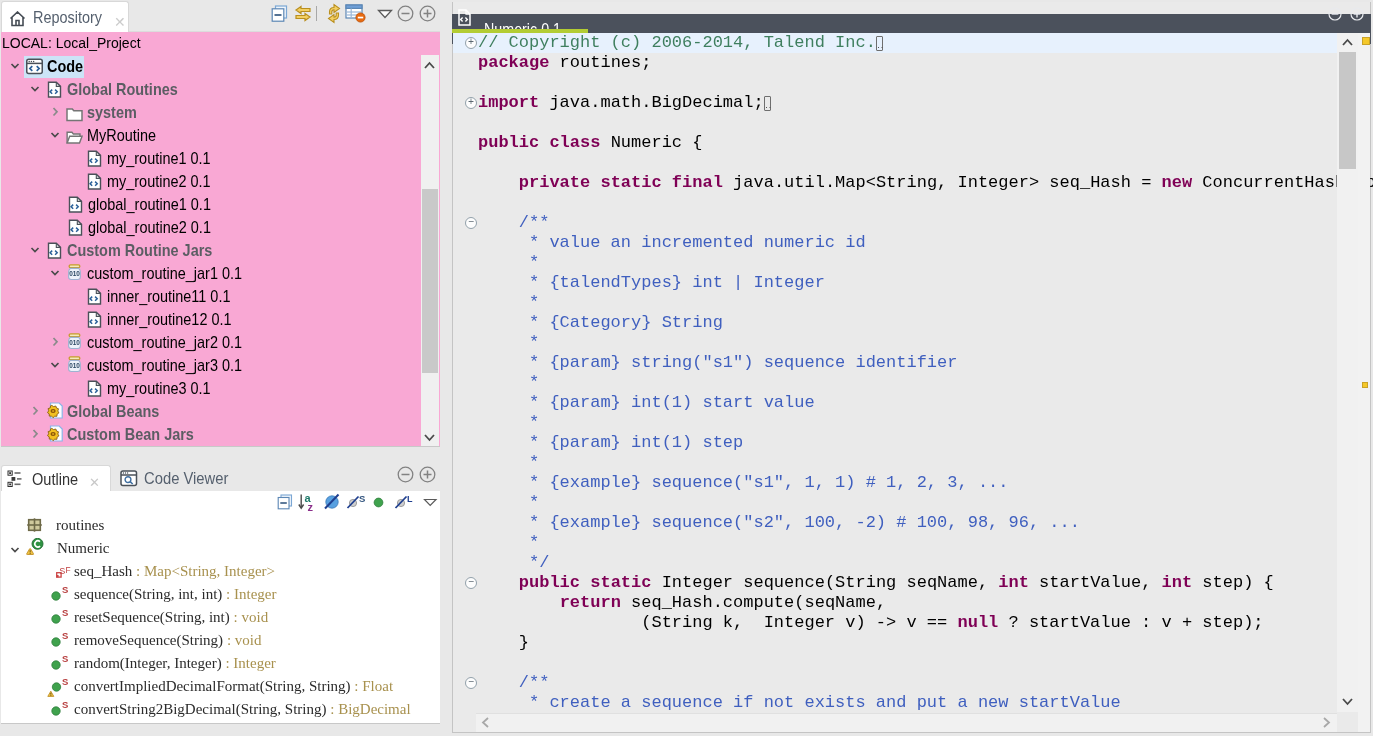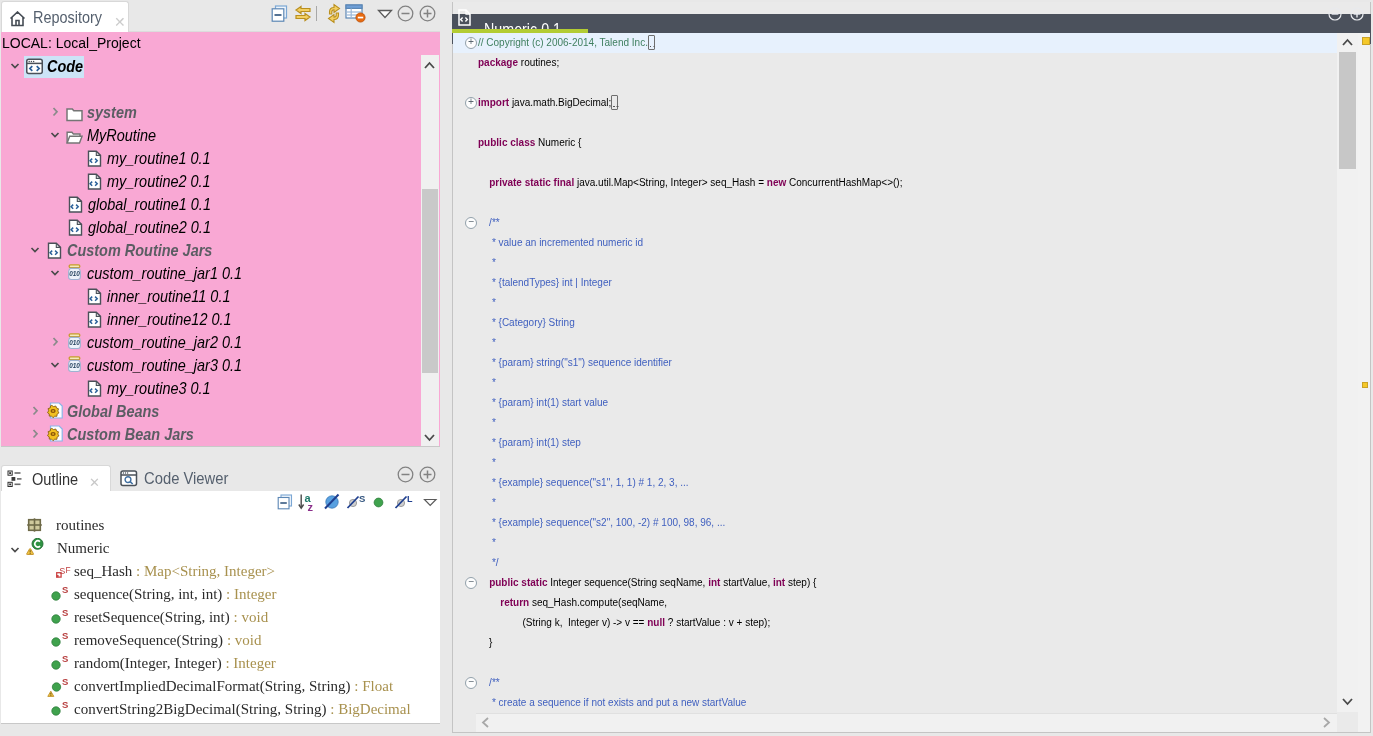--- a/index.html
+++ b/index.html
@@ -7,21 +7,21 @@
 body { background:#e8e8e8; font-family:"Liberation Sans", sans-serif; position:relative; }
 .abs { position:absolute; }
 
 
 #repo-tab { left:1px; top:1px; width:128px; height:31px; background:#fff; border:1px solid #d8d8d8; border-bottom:none; border-radius:3px 3px 0 0; }
 #repo-tab .title { position:absolute; left:31px; top:6px; font-size:17px; color:#55606e; transform:scaleX(0.85); transform-origin:0 50%; }
 #repo-tab .x { position:absolute; left:112px; top:12px; font-size:14px; color:#cccccc; }
 #repo-hdr-line { left:129px; top:31px; width:311px; height:1px; background:#dcdcdc; }
 #repo-body { left:1px; top:32px; width:439px; height:415px; background:#f9a8d4; border-bottom:1px solid #c8c8c8; }
 #local-row { position:absolute; left:1px; top:3px; font-size:14px; color:#000; }
-#tree { position:absolute; left:0; top:23px; width:420px; height:391px; overflow:hidden;font-style:italic; }
+#tree { position:absolute; left:0; top:23px; width:420px; height:391px; overflow:hidden; }
 .trow { position:absolute; height:23px; width:420px; font-size:17px; white-space:nowrap; }
 .trow .lbl { position:absolute; top:2px; transform:scaleX(0.85); transform-origin:0 50%; }
 .catg { font-weight:bold; color:#5b5d63; }
 .blk  { color:#000; }
 .bblk { font-weight:bold; color:#000; }
 .chev { position:absolute; top:5px; width:12px; height:12px; }
 .sel { position:absolute; left:23px; top:1px; width:60px; height:22px; background:#cce4f7; }
 .ticon { position:absolute; top:3px; width:17px; height:17px; }
 
 
@@ -40,21 +40,21 @@
 .orow .lbl { position:absolute; top:2px; color:#2b2b2b;font-family:Liberation Serif, serif; }
 .tan { color:#a8914e; }
 .oicon { position:absolute; }
 
 
 #ed-frame { left:452px; top:2px; width:919px; height:731px; border:1px solid #c4c4c4; border-top:none; background:#eaeaea; }
 #ed-tabbar { left:452px; top:14px; width:919px; height:30px; background:#4b515c; }
 #ed-tabbar .title { position:absolute; left:32px; top:6px; font-size:17px; color:#fff; transform:scaleX(0.84); transform-origin:0 50%; }
 #ed-tabbar .x { position:absolute; left:120px; top:12px; font-size:13px; color:#c2c6cc; }
 #ed-green { left:452px; top:29px; width:136px; height:4px; background:#b3cc33; }
-#code { left:478px; top:33px; width:860px; font-family:Liberation Sans, sans-serif; font-size:10px; line-height:20px; color:#000; }
+#code { left:478px; top:33px; width:860px; font-family:Liberation Mono, monospace; font-size:17px; line-height:20px; color:#000; }
 #code > div { height:20px; white-space:pre; }
 .kw { color:#7f0055; font-weight:bold; }
 .cmt { color:#3f7f5f; }
 .jdoc { color:#3f5fbf; }
 #sel-line { left:453px; top:33px; width:884px; height:20px; background:#e7f1fd; }
 .foldbox { display:inline-block; position:relative; width:7px; height:15px; border:1.5px solid #6e6e6e; border-radius:1px; vertical-align:-4px; }
 .foldbox:after { content:""; position:absolute; left:1px; bottom:2px; width:1.5px; height:1.5px; background:#555; box-shadow:3.5px 0 0 #555; }
 .fold { position:absolute; left:465px; width:12px; height:12px; border:1px solid #93a1ab; border-radius:50%; background:#fdfdfd; color:#5b6770; font-size:10px; line-height:9.5px; text-align:center; font-family:"Liberation Mono",monospace; }
 
 
@@ -122,20 +122,31 @@
         </svg>
         <svg class="ticon" style="left:25px" width="17" height="16" viewBox="0 0 17 16">
           <rect x="0.75" y="0.75" width="15.5" height="14.2" rx="2" fill="#fff" stroke="#4a5159" stroke-width="1.5"></rect>
           <line x1="1" y1="4.9" x2="16" y2="4.9" stroke="#4a5159" stroke-width="1.5"></line>
           <circle cx="3.2" cy="2.9" r="0.75" fill="#4a5159"></circle>
           <circle cx="5.4" cy="2.9" r="0.75" fill="#4a5159"></circle>
           <circle cx="7.6" cy="2.9" r="0.75" fill="#4a5159"></circle>
           <path d="M6.3 7.7 L3.9 10 L6.3 12.3 M10.7 7.7 L13.1 10 L10.7 12.3" fill="none" stroke="#2a6099" stroke-width="1.7"></path>
         </svg>
         <span class="lbl bblk" style="left:46px">Code</span>
+      </div>
+<div class="trow" style="top:23px">
+        <svg class="chev" style="left:28px">
+          <path d="M2.5 4 L6 7.5 L9.5 4" fill="none" stroke="#4a4a4a" stroke-width="1.7"></path>
+        </svg>
+        <svg class="ticon" style="left:45px" width="14" height="17" viewBox="0 0 14 17">
+          <path d="M1 1.2 H8.8 L13 5.4 V16 H1 Z" fill="#fff" stroke="#4a5159" stroke-width="1.4"></path>
+          <path d="M8.8 1.2 V5.4 H13" fill="none" stroke="#4a5159" stroke-width="1.1"></path>
+          <path d="M4.7 8.6 L2.6 10.7 L4.7 12.8 M7.6 8.6 L9.7 10.7 L7.6 12.8" fill="none" stroke="#2a6099" stroke-width="1.5"></path>
+        </svg>
+        <span class="lbl catg" style="left:66px">Global Routines</span>
       </div>
 <div class="trow" style="top:46px">
         <svg class="chev" style="left:48px">
           <path d="M4.5 2 L8 5.8 L4.5 9.5" fill="none" stroke="#8a8a8a" stroke-width="1.7"></path>
         </svg>
         <svg class="ticon" style="left:65px;top:5px" width="17" height="14" viewBox="0 0 17 14">
           <path d="M1 13 V1.5 H6.3 L7.8 3.3 H16 V13 Z" fill="#fff" stroke="#757575" stroke-width="1.5"></path>
         </svg>
         <span class="lbl catg" style="left:86px">system</span>
       </div>

